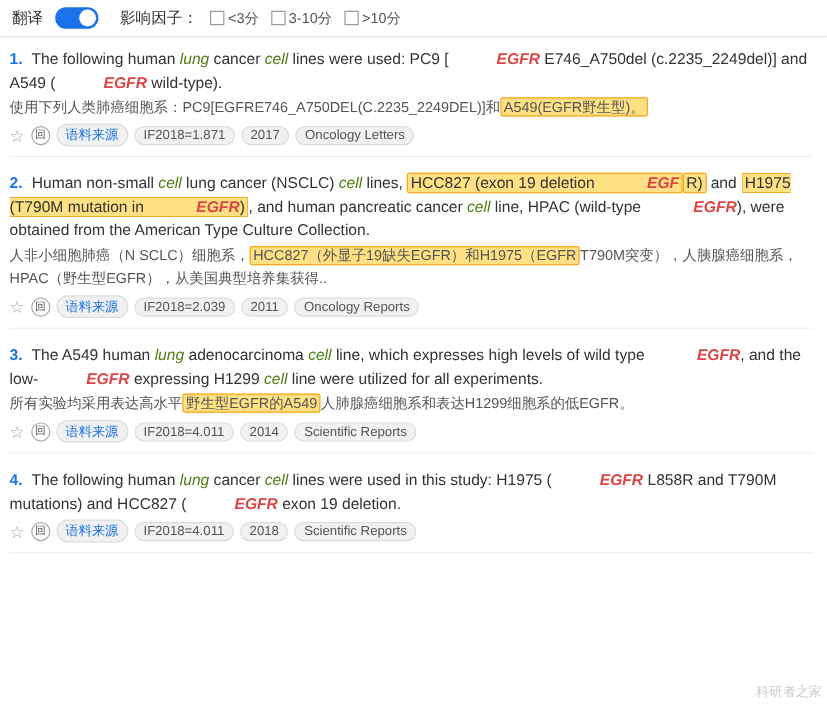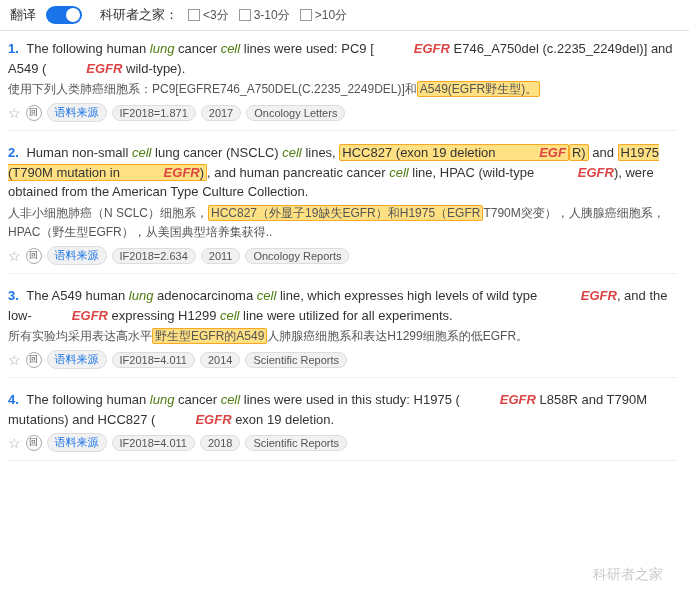--- a/index.html
+++ b/index.html
@@ -173,32 +173,32 @@
     }
 
     .tag.journal {
       color: #555;
     }
 
     
     .watermark {
       position: fixed;
       bottom: 10px;
-      right: 26px;
-      font-size: 14px;
+      right: 4px;
+      font-size: 11px;
       color: #ccc;
     }
   </style>
 </head>
 <body>
 
 <div class="top-bar">
   <span class="top-bar-label">翻译</span>
   <div class="toggle-switch"></div>
-  <span class="filter-label">科研者之家：</span>
+  <span class="filter-label">影响因子：</span>
   <div class="filter-item">
     <span class="checkbox-box"></span>
     <span>&lt;3分</span>
   </div>
   <div class="filter-item">
     <span class="checkbox-box"></span>
     <span>3-10分</span>
   </div>
   <div class="filter-item">
     <span class="checkbox-box"></span>
@@ -231,21 +231,21 @@
       <span class="result-num">2.</span>
       Human non-small <em class="cell">cell</em> lung cancer (NSCLC) <em class="cell">cell</em> lines, <span class="highlight-box">HCC827 (exon 19 deletion <em class="gene">EGF</em></span><span class="highlight-box">R)</span> and <span class="highlight-box">H1975 (T790M mutation in <em class="gene">EGFR</em>)</span>, and human pancreatic cancer <em class="cell">cell</em> line, HPAC (wild-type <em class="gene">EGFR</em>), were obtained from the American Type Culture Collection.
     </div>
     <div class="chinese-text">
       <span>人非小细胞肺癌（N SCLC）细胞系，</span><span class="chinese-highlight">HCC827（外显子19缺失EGFR）和H1975（EGFR</span><span>T790M突变），人胰腺癌细胞系，HPAC（野生型EGFR），从美国典型培养集获得..</span>
     </div>
     <div class="meta-row">
       <span class="star-icon">☆</span>
       <span class="circle-icon">回</span>
       <span class="tag source">语料来源</span>
-      <span class="tag if">IF2018=2.634</span>
+      <span class="tag if">IF2018=2.039</span>
       <span class="tag year">2011</span>
       <span class="tag journal">Oncology Reports</span>
     </div>
   </div>
 
   <div class="result-item">
     <div class="result-text">
       <span class="result-num">3.</span>
       The A549 human <em class="cell">lung</em> adenocarcinoma <em class="cell">cell</em> line, which expresses high levels of wild type <em class="gene">EGFR</em>, and the low-<em class="gene">EGFR</em> expressing H1299 <em class="cell">cell</em> line were utilized for all experiments.
     </div>

